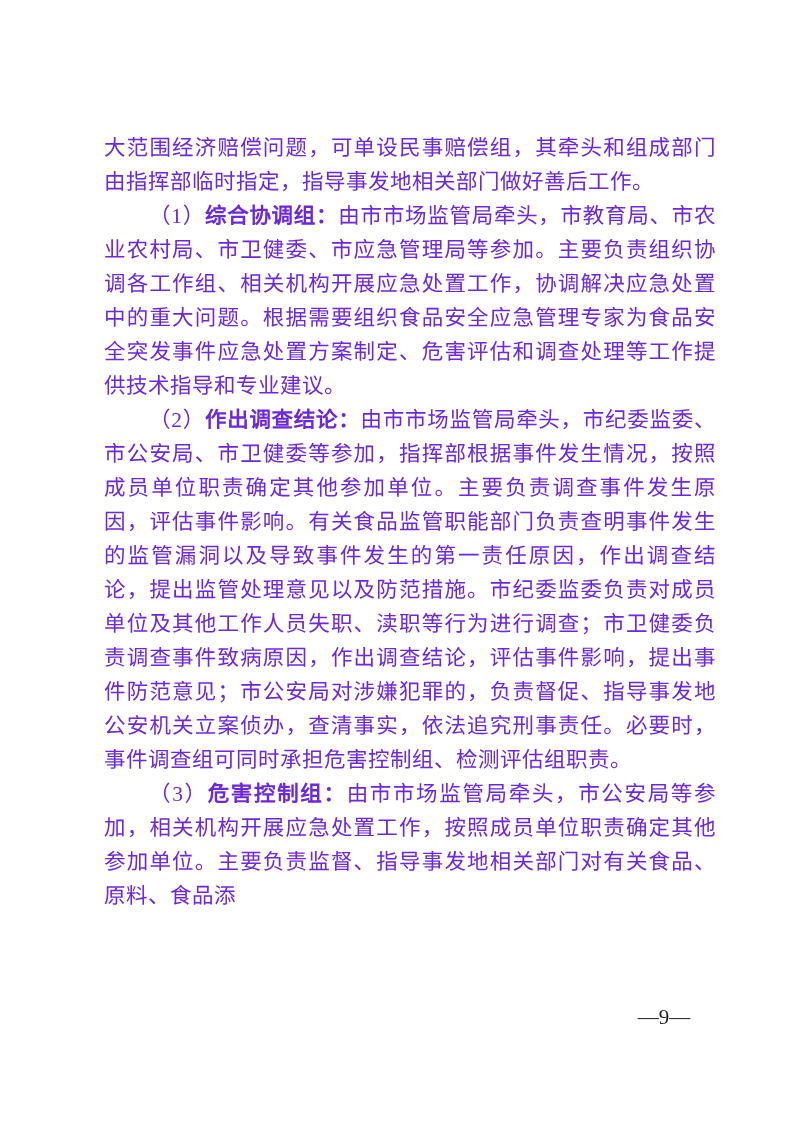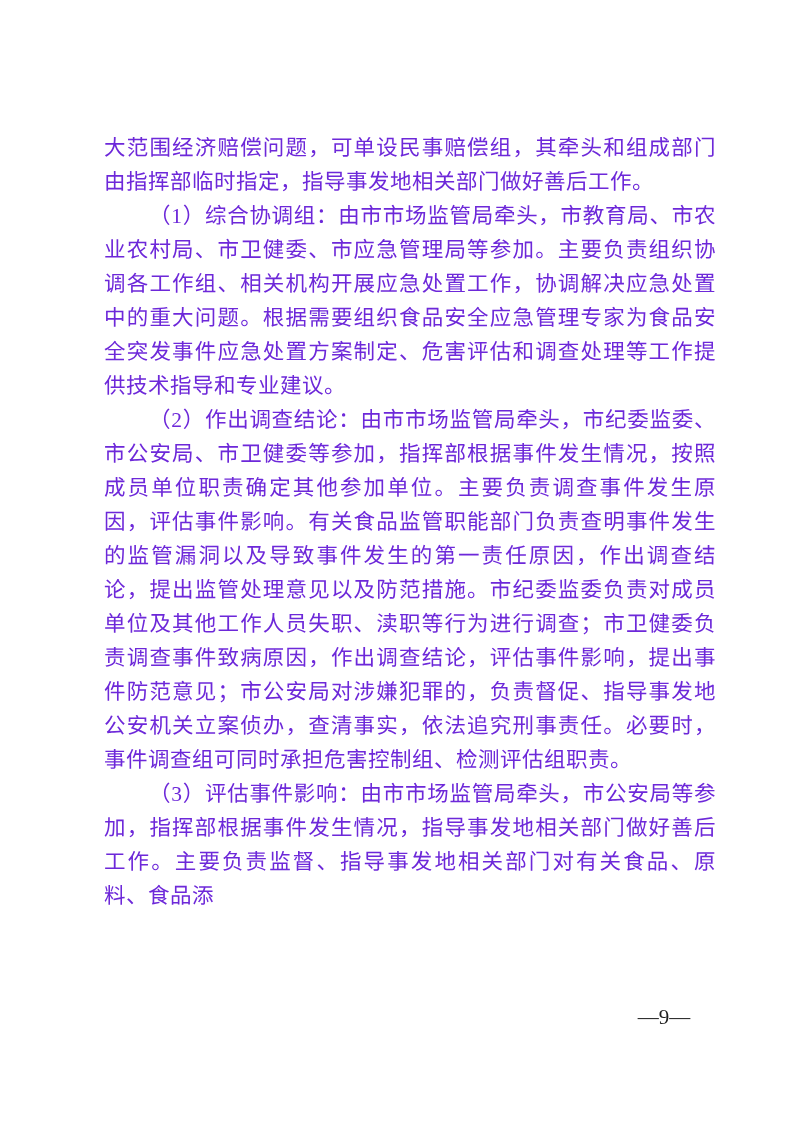--- a/index.html
+++ b/index.html
@@ -28,21 +28,21 @@
     letter-spacing: 0.5px;
   }
   .content p {
     margin: 0;
     padding: 0;
   }
   .content p.indent {
     text-indent: 45px;
   }
   .seg-bold {
-    font-weight: normal;
+    font-weight: bold;
   }
   .page-number {
     position: absolute;
     top: 1003px;
     left: 622px;
     width: 84px;
     text-align: center;
     font-size: 21px;
     line-height: 28px;
     color: #1f1f1f;
@@ -50,16 +50,16 @@
   }
 </style>
 </head>
 <body>
 
 <div class="page">
   <div class="content">
       <p><span>大范围经济赔偿问题，可单设民事赔偿组，其牵头和组成部门由指挥部临时指定，指导事发地相关部门做好善后工作。</span></p>
       <p class="indent"><span>（1）</span><span class="seg-bold">综合协调组：</span><span>由市市场监管局牵头，市教育局、市农业农村局、市卫健委、市应急管理局等参加。主要负责组织协调各工作组、相关机构开展应急处置工作，协调解决应急处置中的重大问题。根据需要组织食品安全应急管理专家为食品安全突发事件应急处置方案制定、危害评估和调查处理等工作提供技术指导和专业建议。</span></p>
       <p class="indent"><span>（2）</span><span class="seg-bold">作出调查结论：</span><span>由市市场监管局牵头，市纪委监委、市公安局、市卫健委等参加，指挥部根据事件发生情况，按照成员单位职责确定其他参加单位。主要负责调查事件发生原因，评估事件影响。有关食品监管职能部门负责查明事件发生的监管漏洞以及导致事件发生的第一责任原因，作出调查结论，提出监管处理意见以及防范措施。市纪委监委负责对成员单位及其他工作人员失职、渎职等行为进行调查；市卫健委负责调查事件致病原因，作出调查结论，评估事件影响，提出事件防范意见；市公安局对涉嫌犯罪的，负责督促、指导事发地公安机关立案侦办，查清事实，依法追究刑事责任。必要时，事件调查组可同时承担危害控制组、检测评估组职责。</span></p>
-      <p class="indent"><span>（3）</span><span class="seg-bold">评估事件影响：</span><span>由市市场监管局牵头，市公安局等参加，指挥部根据事件发生情况，指导事发地相关部门做好善后工作。主要负责监督、指导事发地相关部门对有关食品、原料、食品添</span></p>
+      <p class="indent"><span>（3）</span><span class="seg-bold">危害控制组：</span><span>由市市场监管局牵头，市公安局等参加，相关机构开展应急处置工作，按照成员单位职责确定其他参加单位。主要负责监督、指导事发地相关部门对有关食品、原料、食品添</span></p>
     </div>
   <div class="page-number">—9—</div>
 </div>
 
 </body></html>

